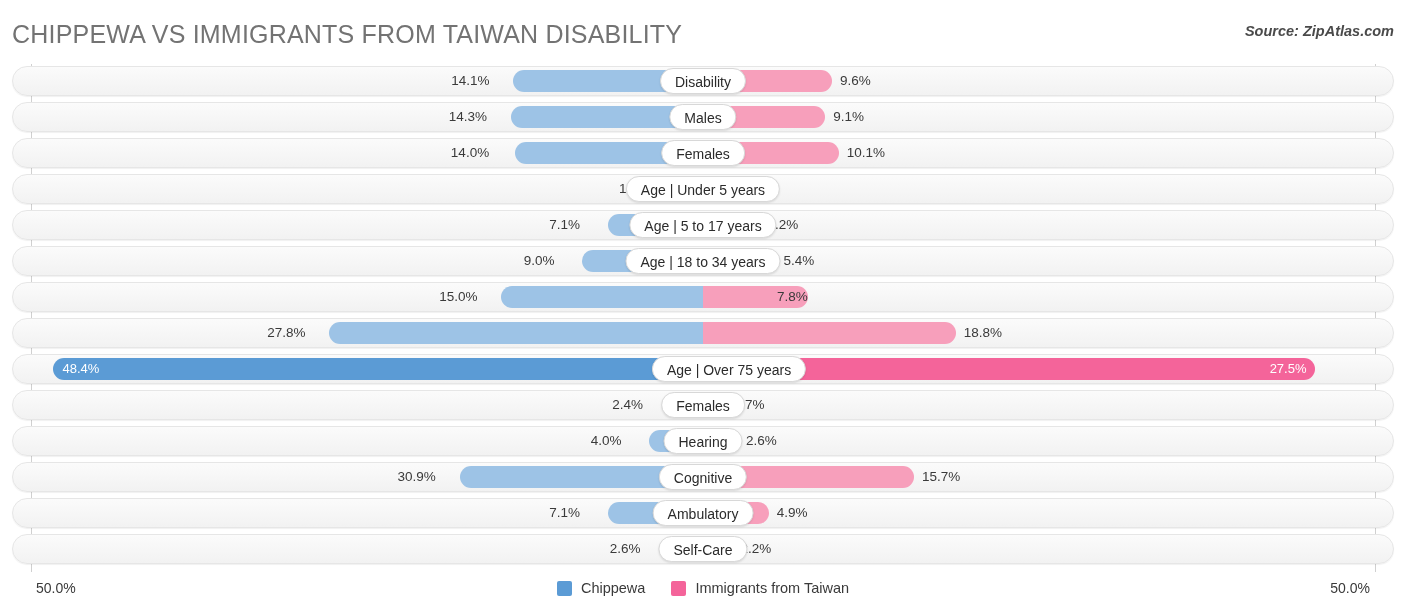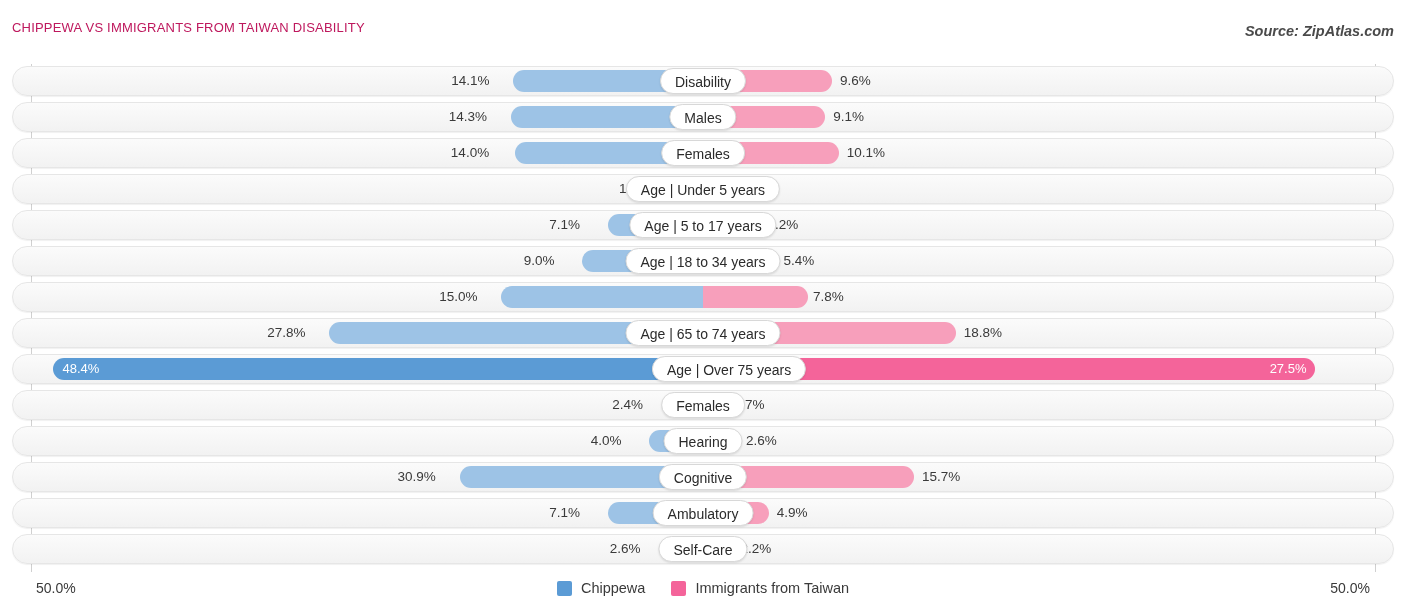--- a/index.html
+++ b/index.html
@@ -21,23 +21,23 @@
   .header {
     position: absolute;
     top: 0; left: 0;
     width: 1406px;
     height: 58px;
   }
   .title {
     position: absolute;
     left: 12px;
     top: 20px;
-    font-size: 13px;
+    font-size: 25px;
     letter-spacing: .2px;
-    color: #be185d;
+    color: #737373;
     white-space: nowrap;
     text-align: center;
   }
   .source {
     position: absolute;
     right: 12px;
     top: 23px;
     font-size: 14.5px;
     font-style: italic;
     font-weight: bold;
@@ -246,29 +246,28 @@
         <div class="bar right" style="left: 703px; width: 72.576px;"></div>
         <div class="val left" style="left: 504.04px; width: 70px;">9.0%</div>
         <div class="val right" style="left: 783.576px; width: 70px;">5.4%</div>
         <div class="cat" style="left: 703px;">Age | 18 to 34 years</div>
       </div>
       <div class="row">
         <div class="track"></div>
         <div class="bar left" style="left: 501.4px; width: 201.6px;"></div>
         <div class="bar right" style="left: 703px; width: 104.832px;"></div>
         <div class="val left" style="left: 423.4px; width: 70px;">15.0%</div>
-        <div class="val right" style="left: 813px; width: 70px;">7.8%</div>
+        <div class="val right" style="left: 777px; width: 70px;">7.8%</div>
       </div>
       <div class="row">
         <div class="track"></div>
         <div class="bar left" style="left: 329.368px; width: 373.632px;"></div>
         <div class="bar right" style="left: 703px; width: 252.672px;"></div>
         <div class="val left" style="left: 251.368px; width: 70px;">27.8%</div>
         <div class="val right" style="left: 963.672px; width: 70px;">18.8%</div>
-        <div class="cat" style="left: 703px;">Age | 65 to 74 years</div>
       </div>
       <div class="row highlight">
         <div class="track"></div>
         <div class="bar left" style="left: 52.504px; width: 650.496px;"></div>
         <div class="bar right" style="left: 703px; width: 611.52px;"></div>
         <div class="val left" style="left: 62.504px; width: 70px; text-align: left;">48.4%</div>
         <div class="val right" style="left: 1236.52px; width: 70px; text-align: right;">27.5%</div>
         <div class="cat" style="left: 729px;">Age | Over 75 years</div>
       </div>
       <div class="row">

